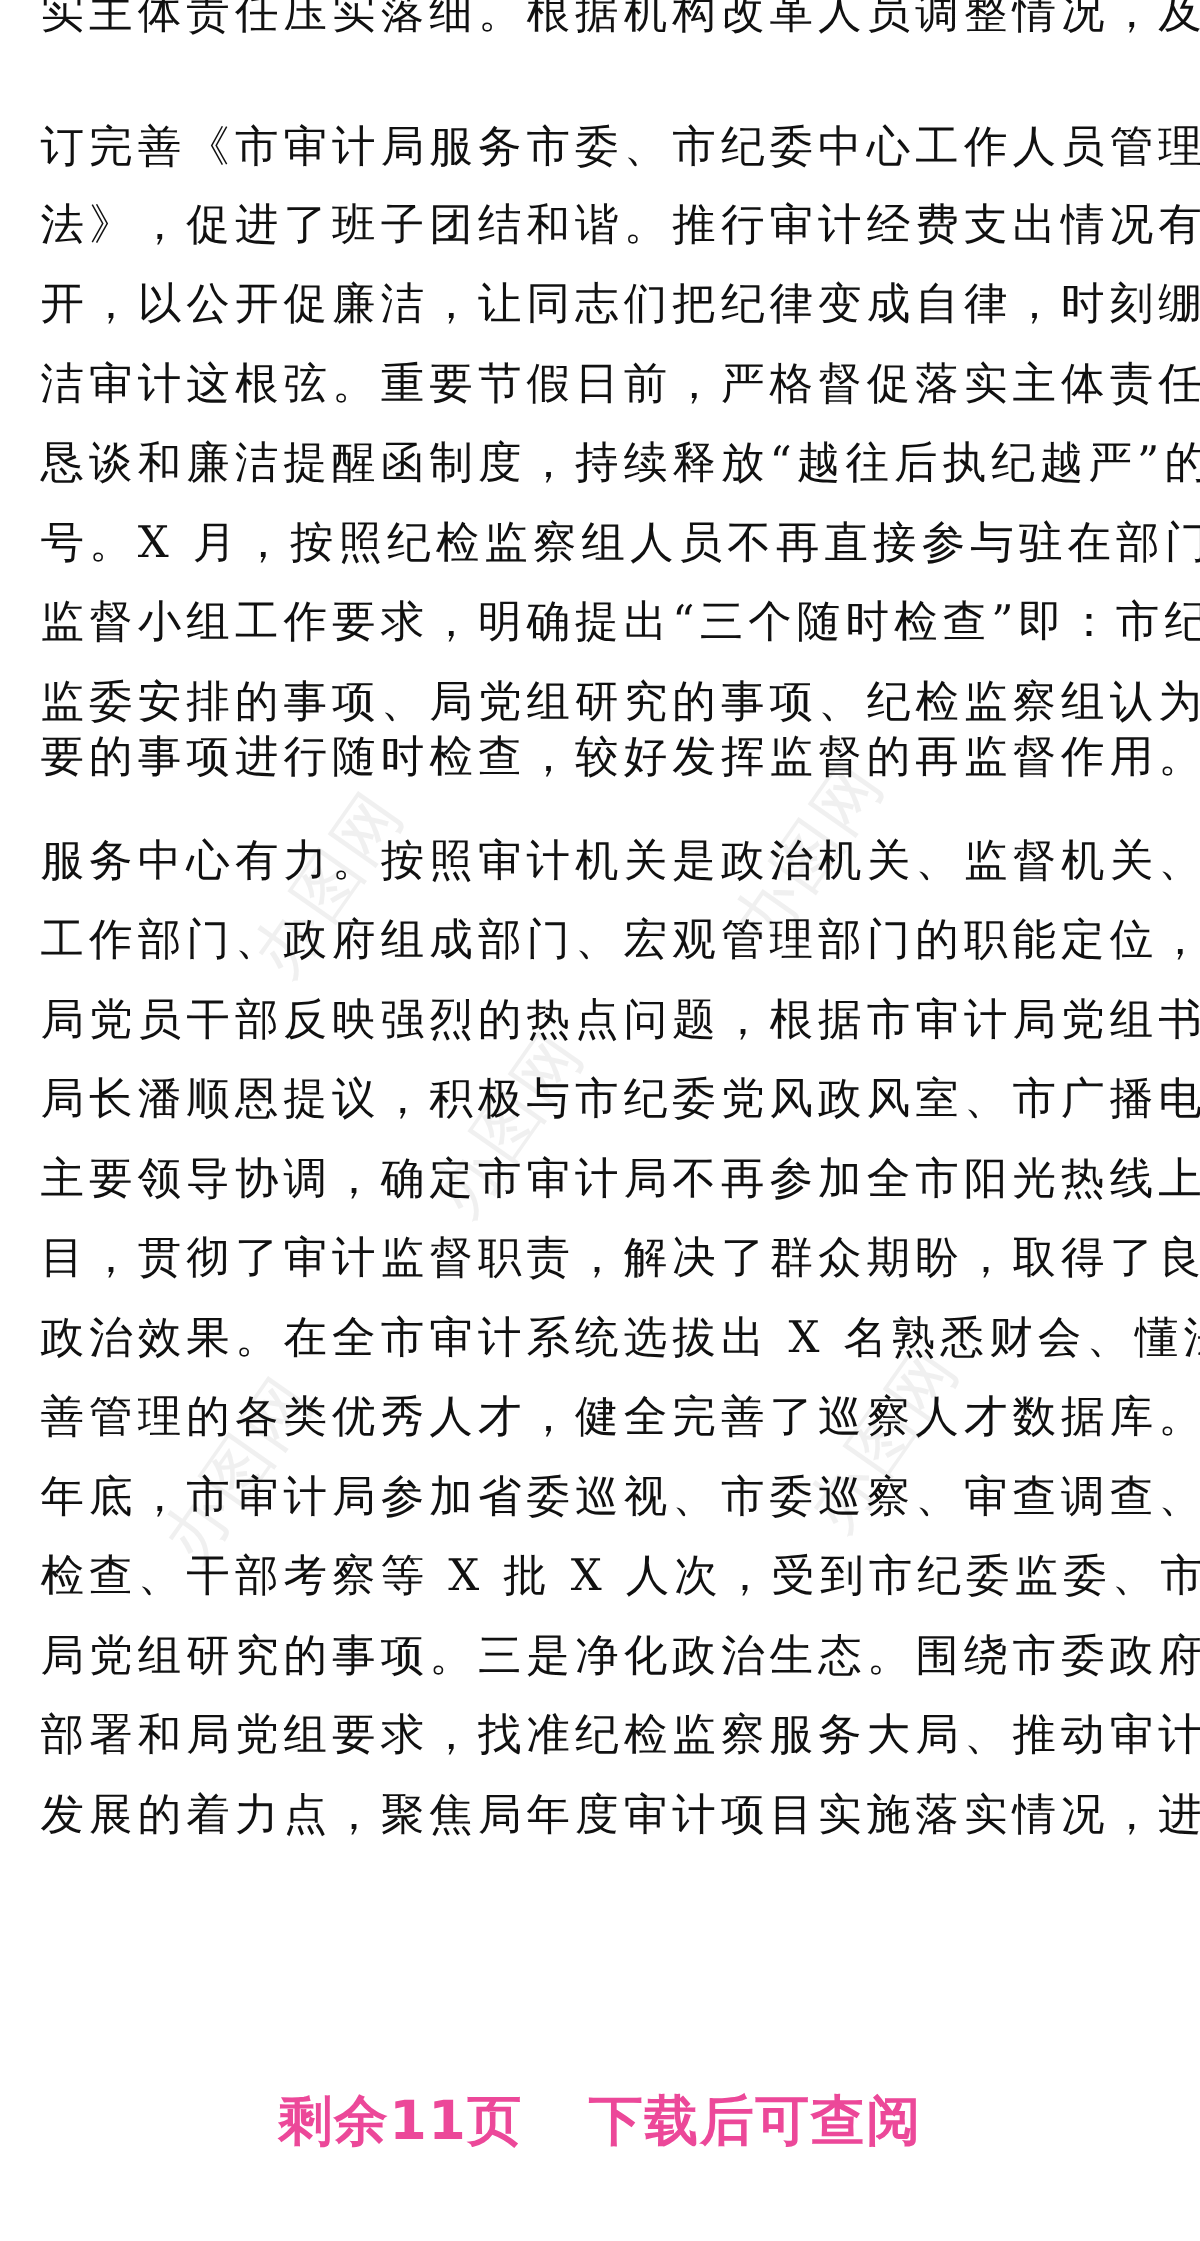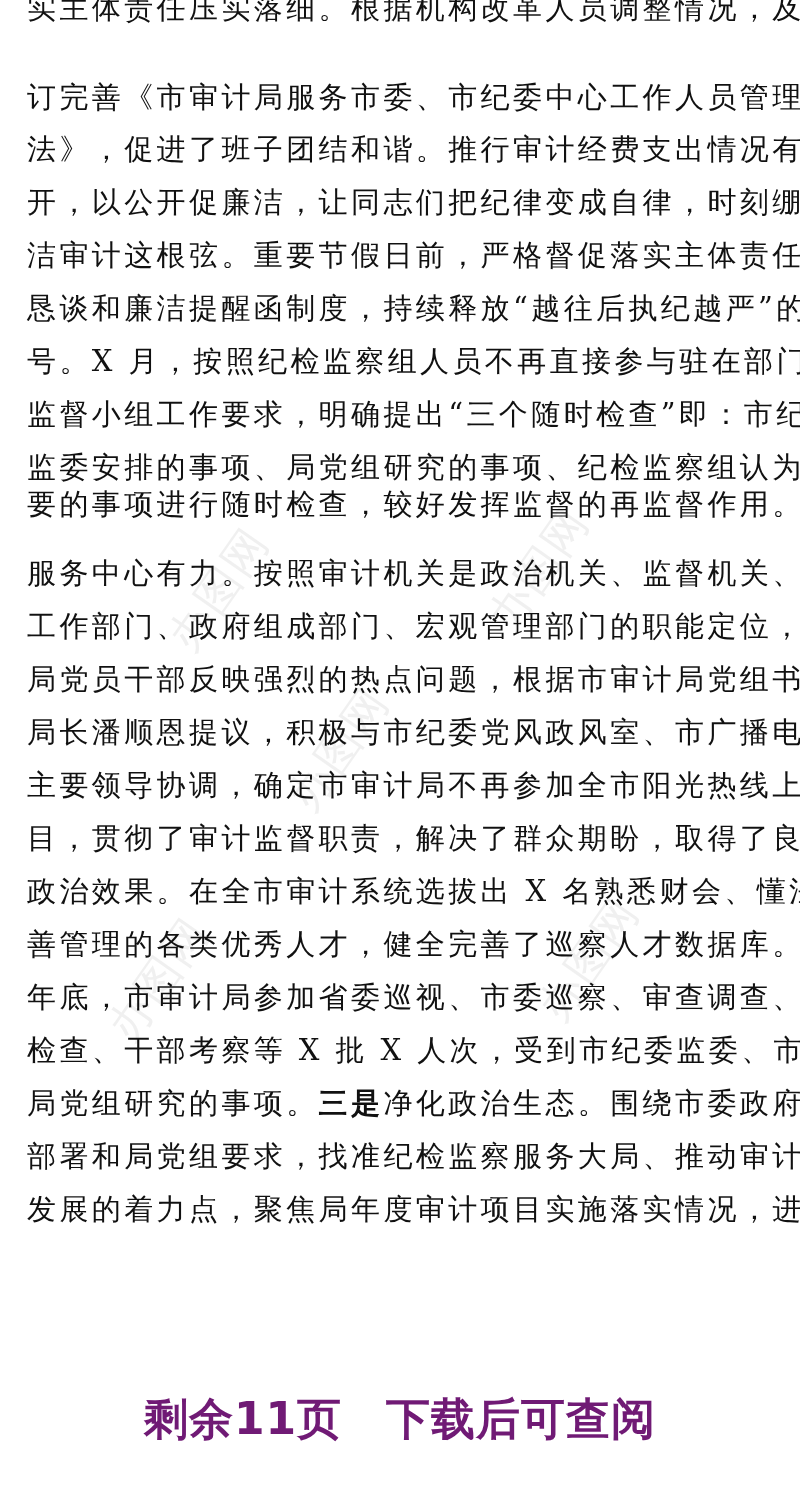--- a/index.html
+++ b/index.html
@@ -27,42 +27,42 @@
       left: 27px;
       width: 750px;
       height: 40px;
       font-size: 29px;
       line-height: 40px;
       letter-spacing: 3.4px;
       white-space: nowrap;
       overflow: visible;
     }
     .line b {
-      font-weight: bold;
+      font-weight: normal;
     }
     .watermark {
       position: absolute;
       font-family: "DejaVu Sans", sans-serif;
       font-size: 44px;
       color: rgba(170,170,170,0.18);
       transform: rotate(-55deg);
       pointer-events: none;
       white-space: nowrap;
       letter-spacing: 2px;
     }
     .footer {
       position: absolute;
       left: 0;
       top: 1390px;
       width: 800px;
       text-align: center;
       font-family: "DejaVu Sans", sans-serif;
       font-weight: bold;
-      font-size: 44px;
-      color: #701a75;
+      font-size: 36px;
+      color: #ec4899;
       letter-spacing: 1px;
     }
     .footer .gap {
       display: inline-block;
       width: 44px;
     }
   </style>
 </head>
 <body>
 

